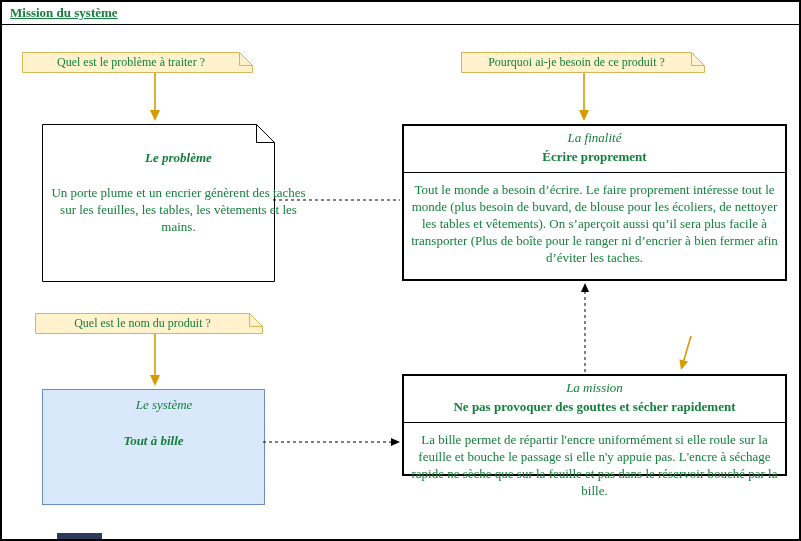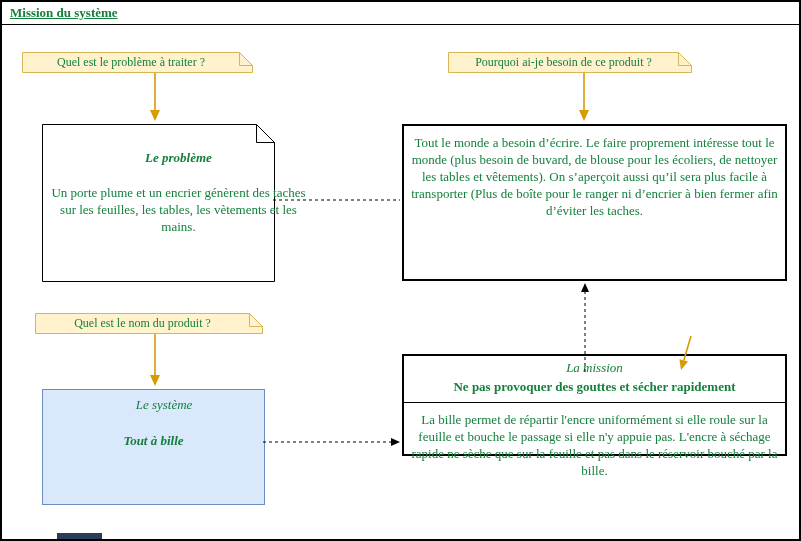--- a/index.html
+++ b/index.html
@@ -18,42 +18,42 @@
 
   
   .note{position:absolute;height:21px;}
   .note svg{position:absolute;left:0;top:0;}
   .note .note-label{
     position:absolute;left:0;top:0;right:13px;bottom:0;
     display:flex;align-items:center;justify-content:center;
     font-size:12px;white-space:nowrap;
   }
   .n1{left:20px;top:50px;width:231px;}
-  .n2{left:446px;top:50px;width:244px;}
+  .n2{left:459px;top:50px;width:244px;}
   .n3{left:33px;top:311px;width:228px;}
   .n4{left:518px;top:313px;width:245px;}
 
   
   .doc{position:absolute;left:40px;top:122px;width:233px;height:158px;padding-left:40px;}
   .doc svg{position:absolute;left:0;top:0;}
   .doc-inner{
     position:absolute;left:6px;right:6px;top:0;bottom:0;
     display:flex;flex-direction:column;align-items:center;justify-content:flex-start;
     text-align:center;
   }
   .doc-title{margin-top:26px;font-size:13px;font-weight:bold;font-style:italic;}
   .doc-body{margin-top:18px;font-size:13px;line-height:17px;}
 
   
   .hbox{
     position:absolute;left:400px;width:385px;box-sizing:border-box;
     border:2px solid #000;background:#fff;
   }
   .hbox-finality{top:122px;height:157px;}
-  .hbox-mission{top:352px;height:102px;}
+  .hbox-mission{top:372px;height:102px;}
   .hbox-header{border-bottom:1px solid #000;text-align:center;padding:4px 4px 7px;}
   .hbox-label{font-size:13px;font-style:italic;}
   .hbox-title{font-size:13px;font-weight:bold;margin-top:3px;}
   .hbox-body{
     text-align:center;font-size:13px;line-height:17px;padding:8px 5px 4px;
   }
 
   
   .sysbox{
     position:absolute;left:40px;top:387px;width:223px;height:116px;box-sizing:border-box;
@@ -106,20 +106,24 @@
       <path d="M0.5,0.5 H214.5 L232.5,18.5 V157.5 H0.5 Z" fill="#ffffff" stroke="#000000"></path>
       <path d="M214.5,0.5 V18.5 H232.5" fill="none" stroke="#000000"></path>
     </svg>
     <div class="doc-inner">
       <div class="doc-title">Le problème</div>
       <div class="doc-body">Un porte plume et un encrier génèrent des taches sur les feuilles, les tables, les vètements et les mains.</div>
     </div>
   </div>
 
   <div class="hbox hbox-finality">
+    <div class="hbox-header">
+      <div class="hbox-label">La finalité</div>
+      <div class="hbox-title">Écrire proprement</div>
+    </div>
     <div class="hbox-body">Tout le monde a besoin d’écrire. Le faire proprement intéresse tout le monde (plus besoin de buvard, de blouse pour les écoliers, de nettoyer les tables et vêtements). On s’aperçoit aussi qu’il sera plus facile à transporter (Plus de boîte pour le ranger ni d’encrier à bien fermer afin d’éviter les taches.</div>
   </div>
 
   <div class="sysbox">
     <div class="sys-label">Le système</div>
     <div class="sys-title">Tout à bille</div>
   </div>
 
   <div class="hbox hbox-mission">
     <div class="hbox-header">

